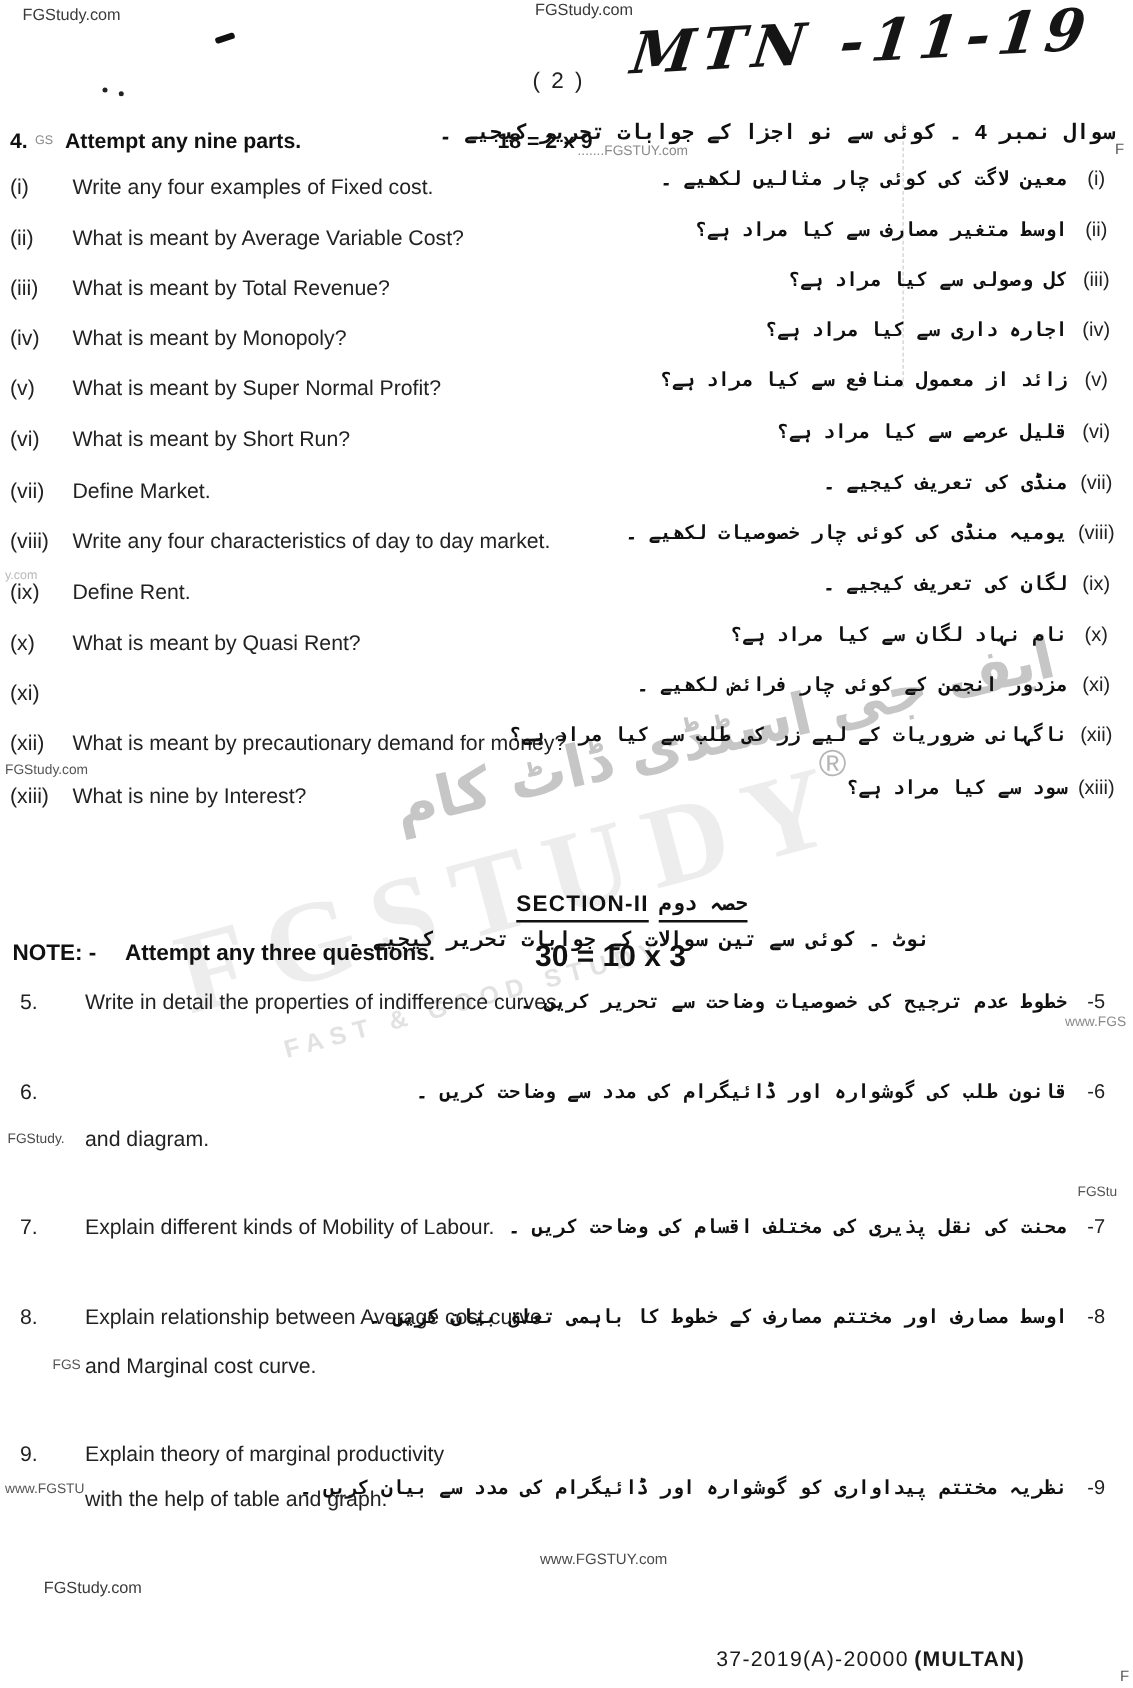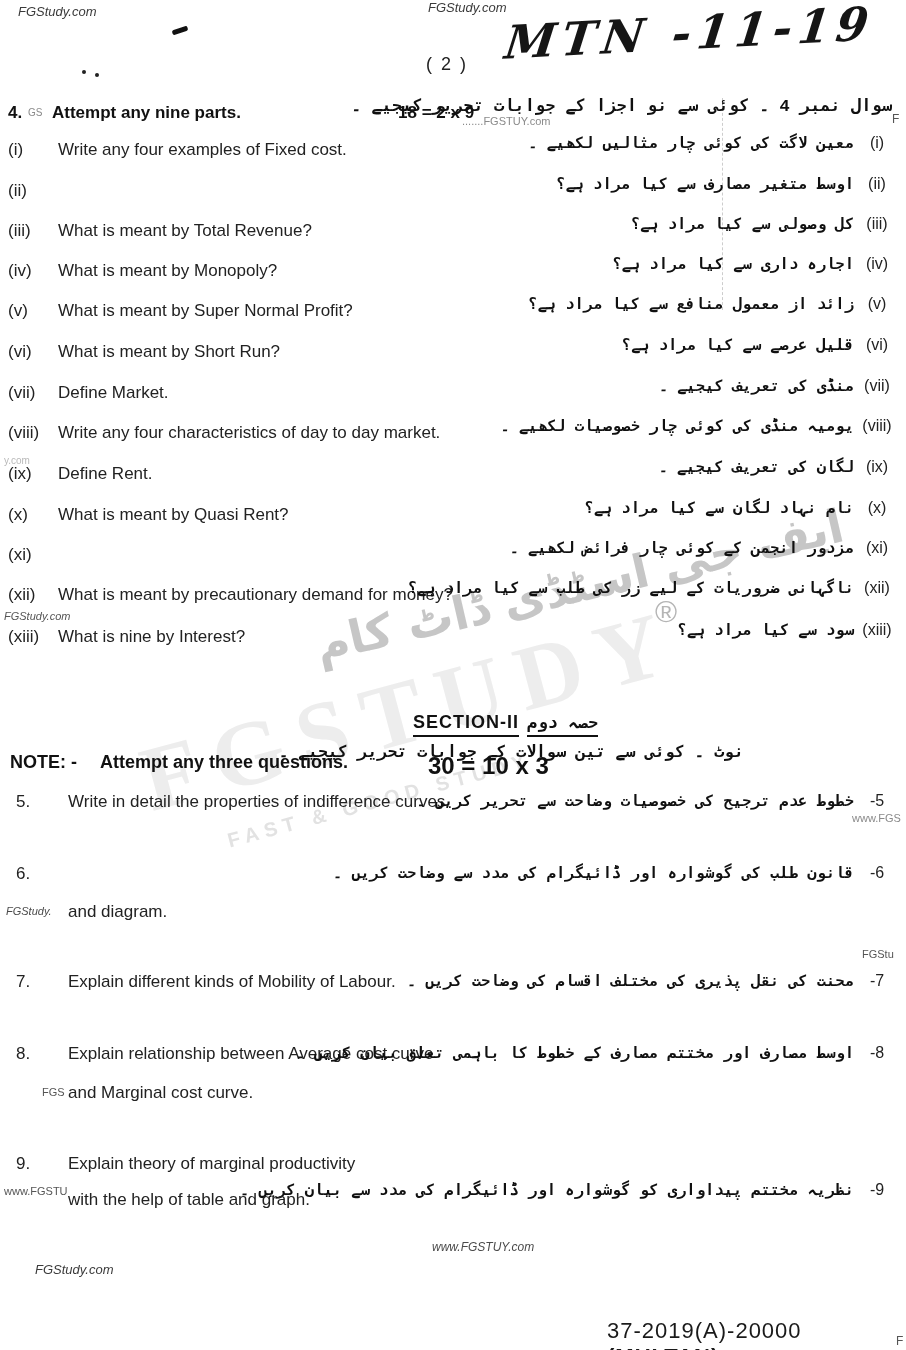--- a/index.html
+++ b/index.html
@@ -4,21 +4,21 @@
 <style>
   html,body{margin:0;padding:0;background:#ffffff;}
   .sheet{
     position:relative;width:906px;height:1350px;margin:0 auto;
     background:#ffffff;overflow:hidden;
     font-family:"Liberation Sans", sans-serif;color:#1c1c1c;
   }
   .abs{position:absolute;}
   .en{font-size:17px;color:#222;}
   .bold{font-weight:bold;color:#111;}
-  .wm-small{font-size:13px;color:#3a3a3a;font-style:italic;}
+  .wm-small{font-size:13px;color:#3a3a3a;}
   .wm-faint{font-size:12px;color:#8a8a8a;}
   .handwriting{
     font-family:"DejaVu Serif", serif;font-style:italic;font-weight:bold;
     font-size:46px;color:#151515;letter-spacing:6px;
     transform:rotate(-3deg) skewX(-10deg);white-space:nowrap;
   }
   .pagenum{font-size:18px;color:#222;letter-spacing:2px;}
   .urdu{
     font-family:Liberation Mono, monospace;font-weight:bold;
     font-size:15.5px;color:#101010;direction:rtl;unicode-bidi:isolate;
@@ -49,21 +49,21 @@
     transform:rotate(-13deg);transform-origin:left top;direction:rtl;white-space:nowrap;
     font-family:"DejaVu Sans", sans-serif;
   }
   .wm-reg{font-size:30px;color:#b5b5b5;}
   .fold-line{position:absolute;left:722px;top:98px;height:212px;width:0;
              border-left:1px dashed #b9b9b9;opacity:.7;}
   .ink-tick{position:absolute;left:172px;top:28px;width:16px;height:5px;background:#111;
             border-radius:2px;transform:rotate(-18deg);}
   .ink-dot{position:absolute;width:4px;height:4px;background:#222;border-radius:50%;}
   .edge-letter{font-size:12px;color:#555;}
-  .footer-code{font-size:22px;color:#1a1a1a;letter-spacing:1px;margin-left:34px;}
+  .footer-code{font-size:17px;color:#1a1a1a;letter-spacing:1px;}
   .footer-board{font-weight:bold;}
 </style>
 </head>
 <body>
 
 <div class="sheet">
 
   <div class="abs wm-urdu-big" style="left:310px;top:620px;">ایف جی اسٹڈی ڈاٹ کام</div>
   <div class="abs wm-reg" style="left:655px;top:595px;">®</div>
   <div class="abs wm-big" style="left:130px;top:730px;">FGSTUDY</div>
@@ -91,20 +91,21 @@
   <div class="part-row" style="top:140px;">
     <span class="pnum">(i)</span>
     <span class="ptext">Write any four examples of Fixed cost.</span>
     <span class="u-wrap">
         <span class="u-text urdu">معین لاگت کی کوئی چار مثالیں لکھیے ۔</span>
         <span class="u-num">(i)</span>
       </span>
   </div>
   <div class="part-row" style="top:181px;">
     <span class="pnum">(ii)</span>
+    <span class="ptext">What is meant by Average Variable Cost?</span>
     <span class="u-wrap">
         <span class="u-text urdu">اوسط متغیر مصارف سے کیا مراد ہے؟</span>
         <span class="u-num">(ii)</span>
       </span>
   </div>
   <div class="part-row" style="top:221px;">
     <span class="pnum">(iii)</span>
     <span class="ptext">What is meant by Total Revenue?</span>
     <span class="u-wrap">
         <span class="u-text urdu">کل وصولی سے کیا مراد ہے؟</span>

